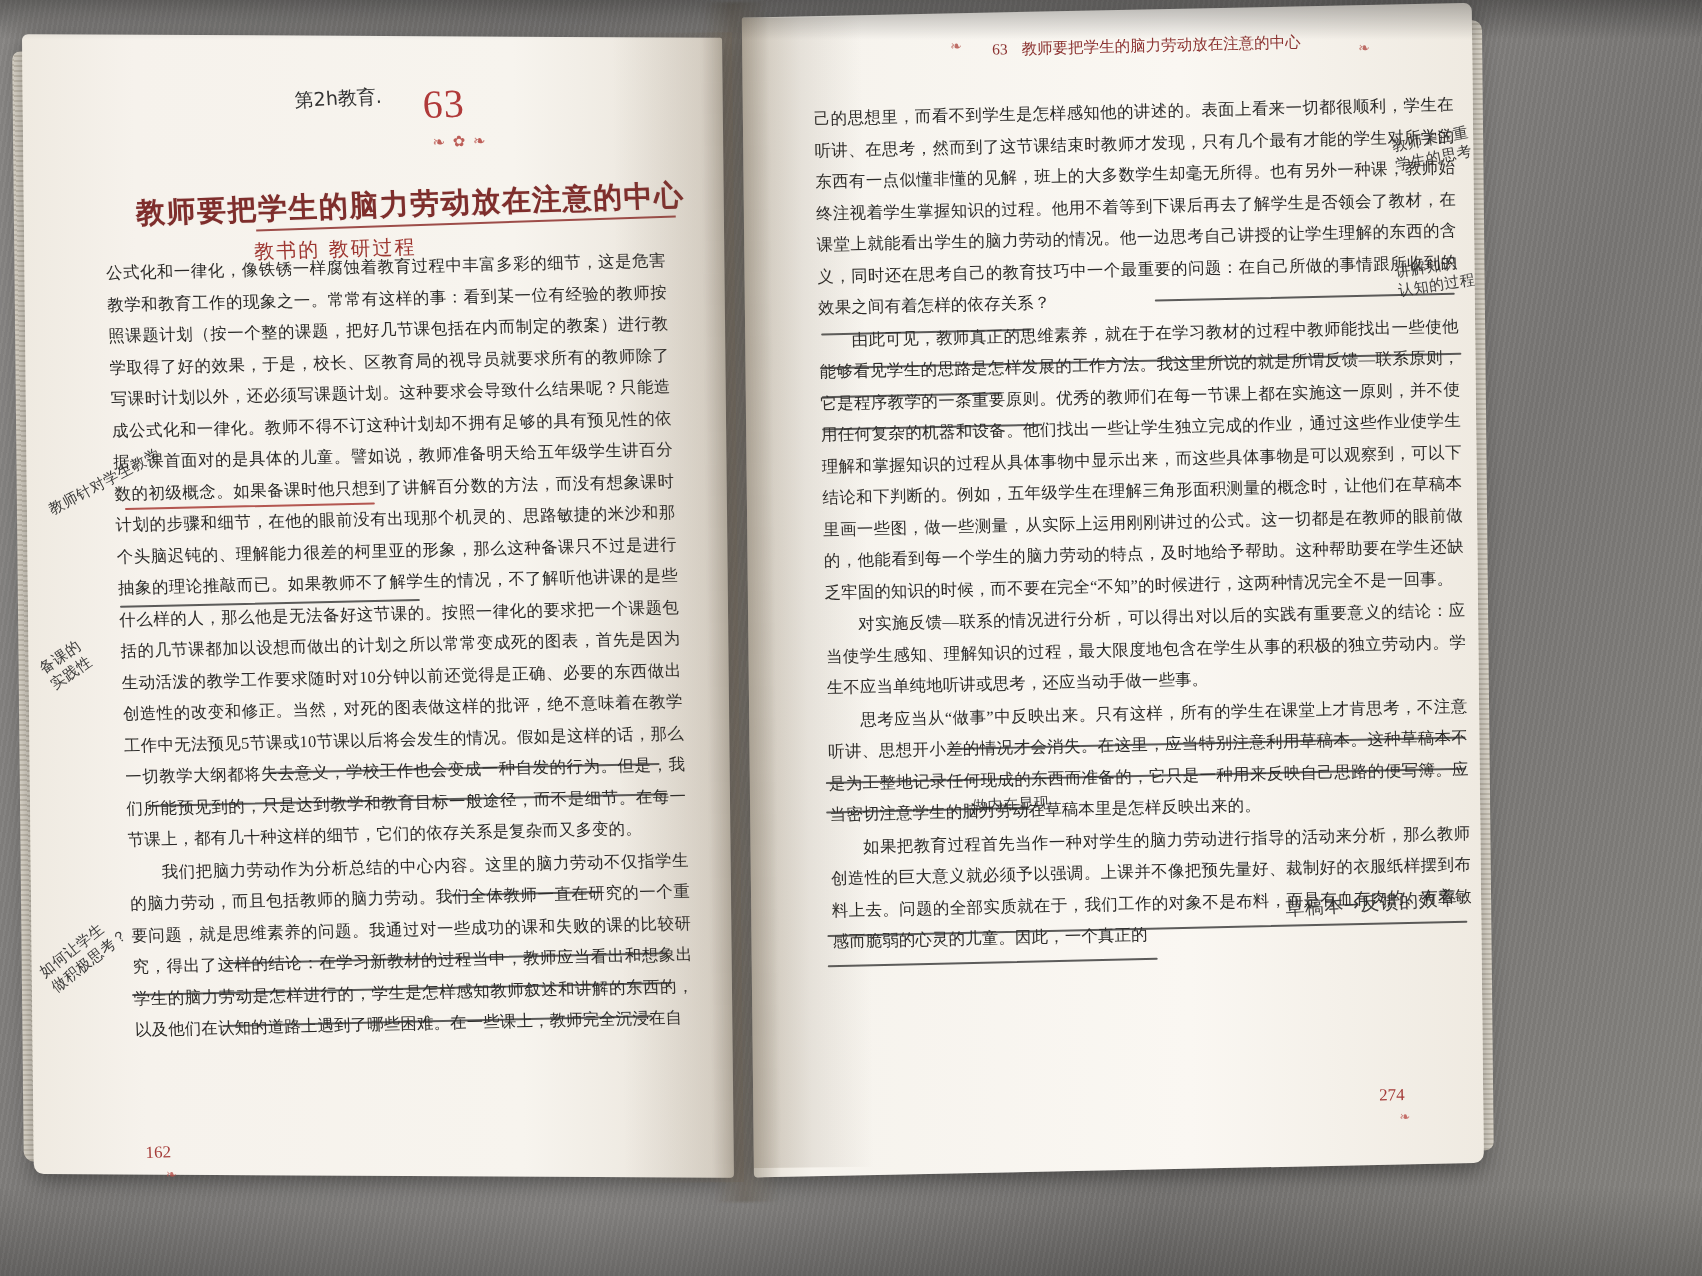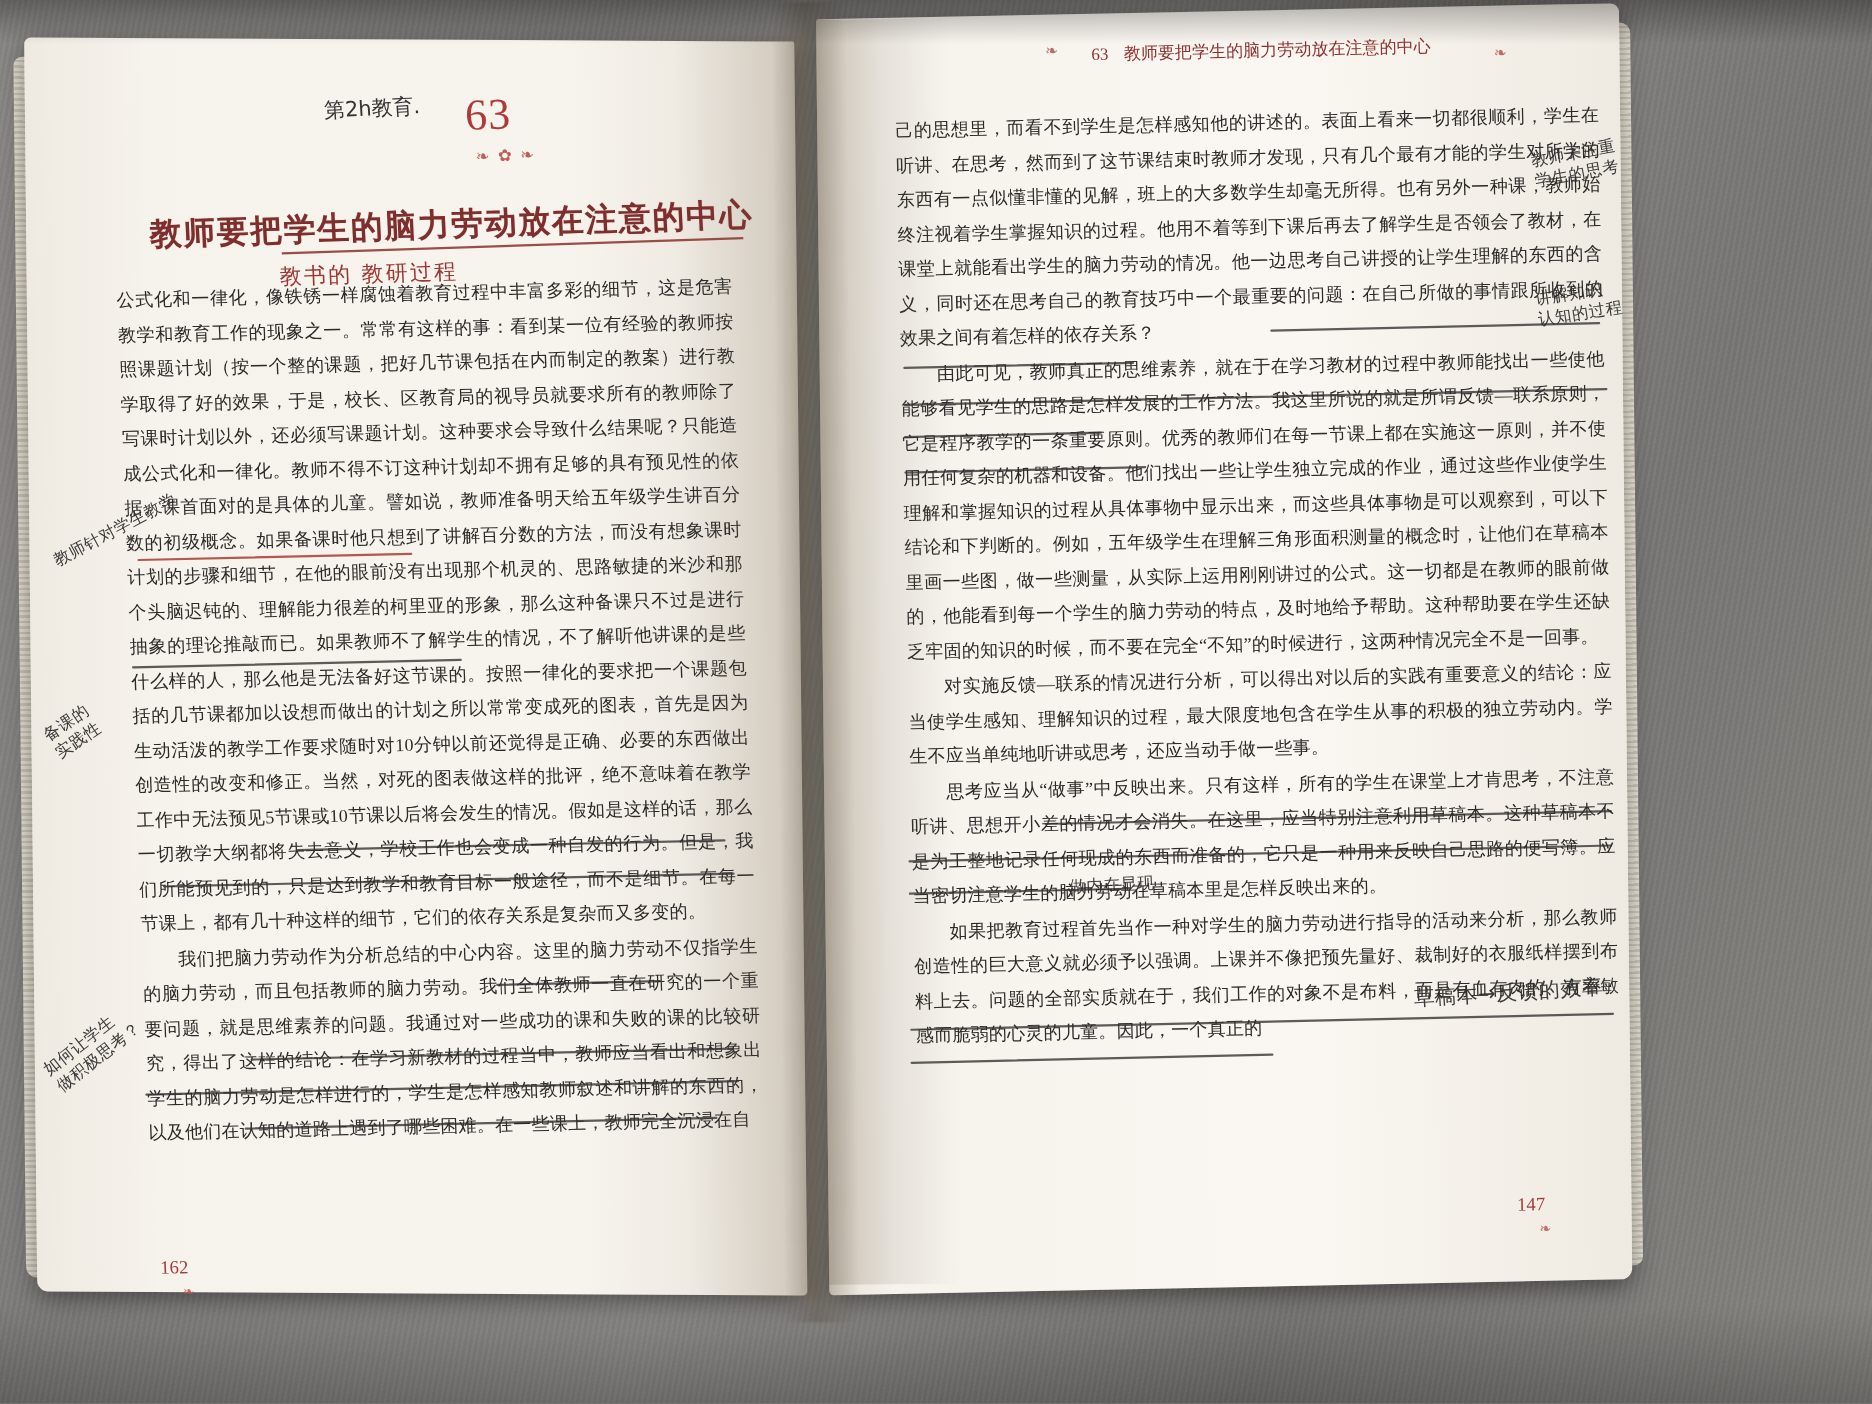--- a/index.html
+++ b/index.html
@@ -359,21 +359,21 @@
     <div class="mark" style="left:806px; top:940px; width:640px; transform:rotate(-0.7deg);"></div>
     <div class="mark" style="left:806px; top:972px; width:330px; transform:rotate(-0.7deg);"></div>
 
     <div class="hand" style="left:1380px; top:145px; transform:rotate(-10deg); white-space:pre;">教师未注重
 学生的思考</div>
     <div class="hand" style="left:1382px; top:272px; transform:rotate(-8deg); white-space:pre;">讲解知识
 认知的过程</div>
     <div class="hand" style="left:952px; top:806px; transform:rotate(-2deg);">做内在显现</div>
     <div class="hand" style="left:1264px; top:908px; font-size:19px; transform:rotate(-3deg);">草稿本→反馈的效率</div>
 
-    <div class="folio folio-right">147</div>
+    <div class="folio folio-right">274</div>
     <div class="folio-deco r">❧</div>
 
     <div class="gutter"></div>
     <div class="curve-shade-l"></div>
     <div class="curve-shade-r"></div>
   </div>
 
   <div class="top-shadow"></div>
   <div class="bottom-shadow"></div>
 </div>

